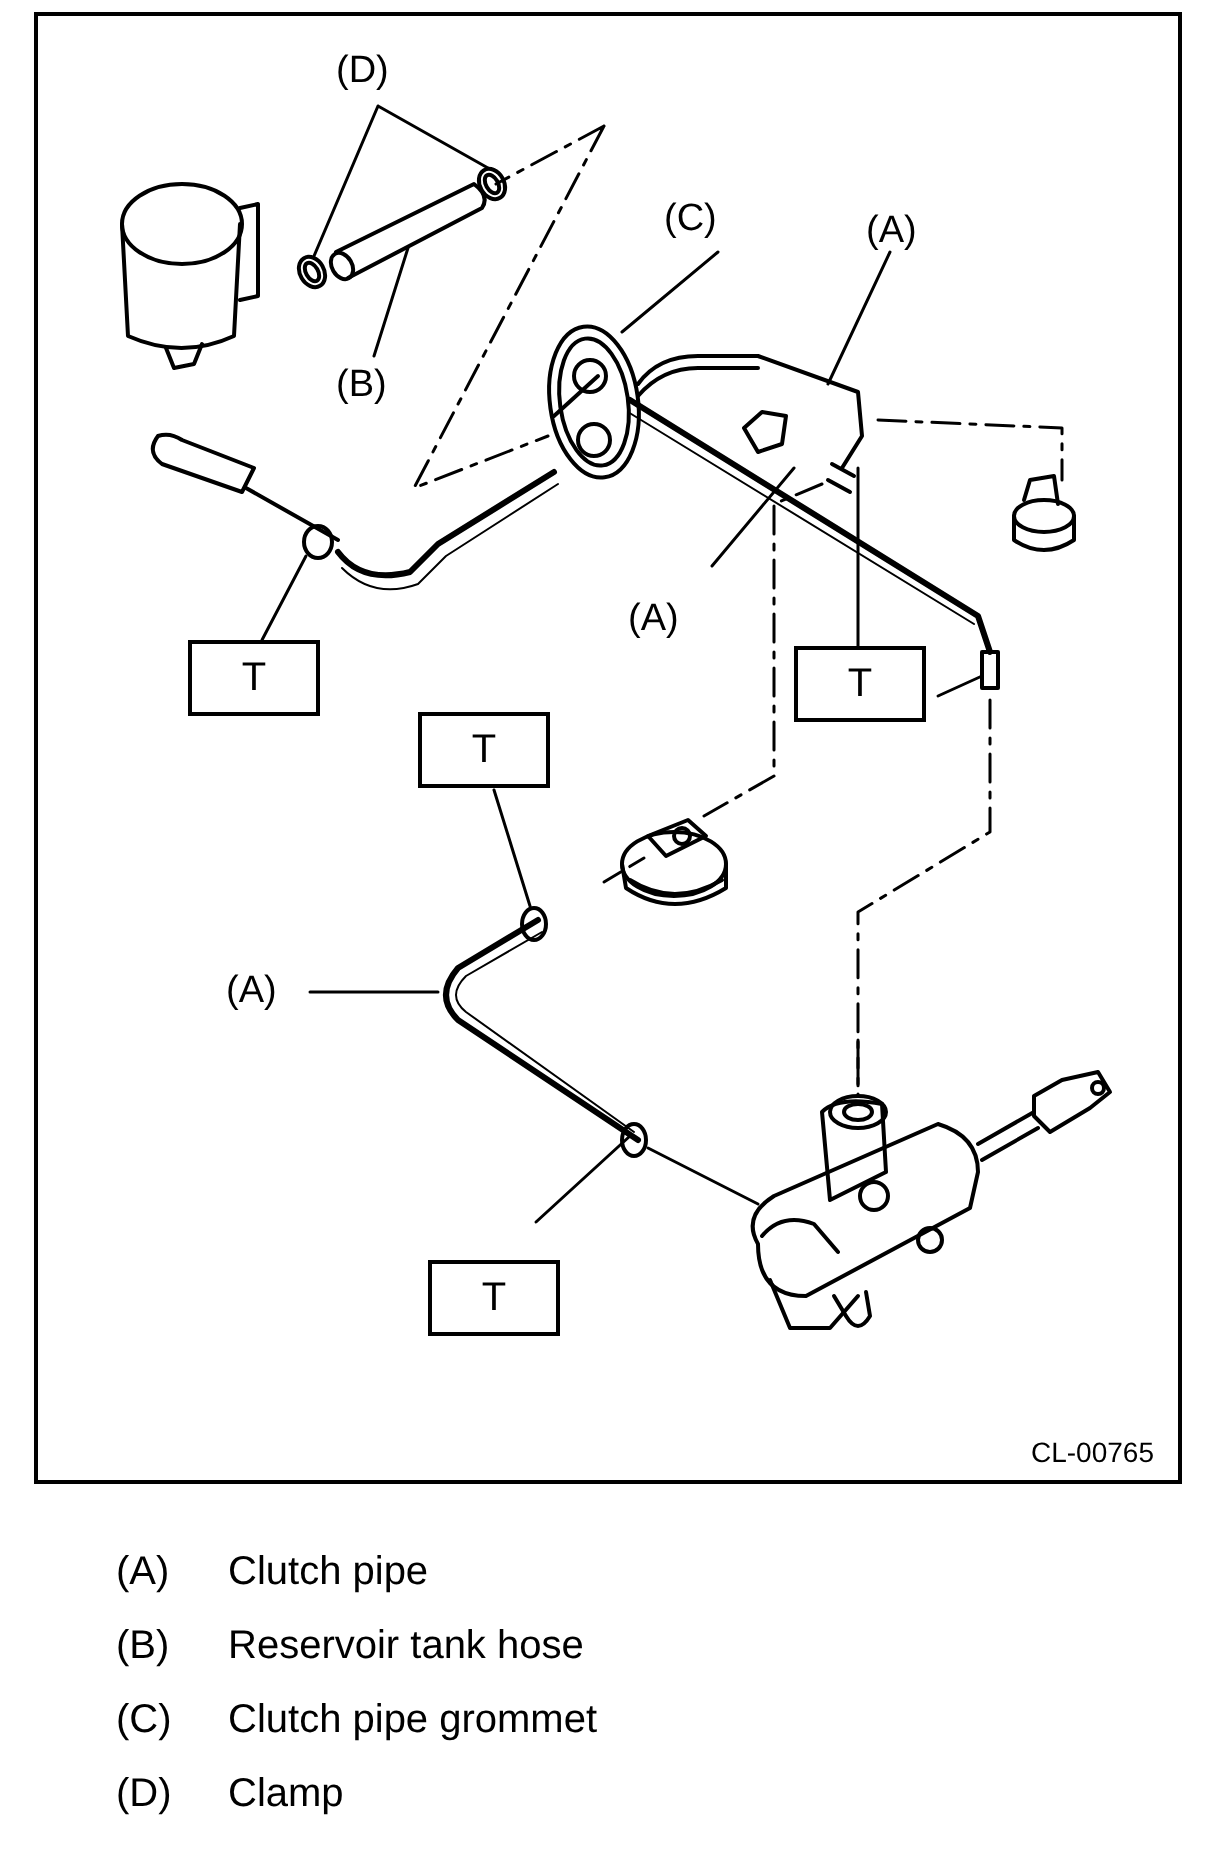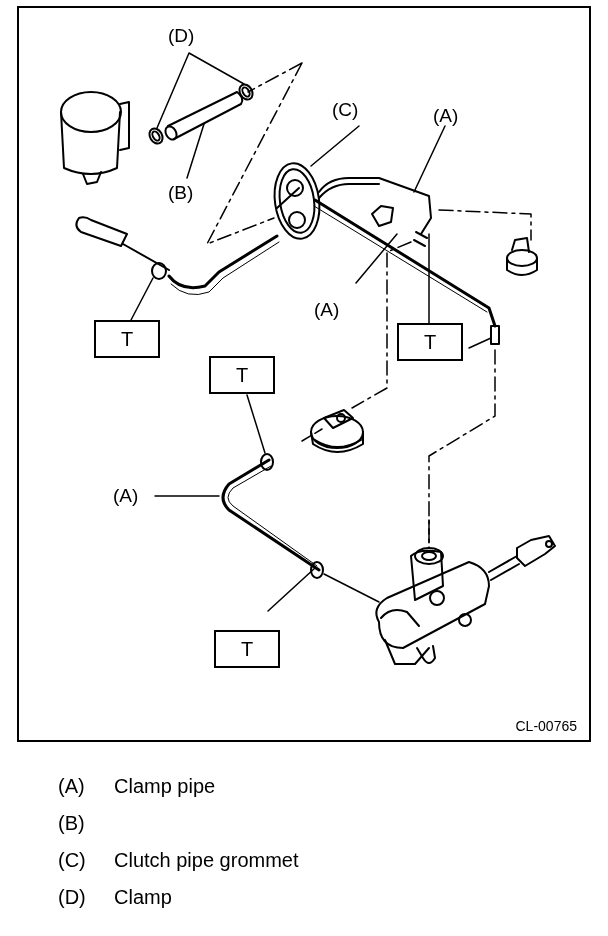--- a/index.html
+++ b/index.html
@@ -149,24 +149,25 @@
   <div class="tbox" style="left:378px;top:315px;">T</div>
   <div class="tbox" style="left:190px;top:348px;">T</div>
   <div class="tbox" style="left:195px;top:622px;">T</div>
 
   <span class="figid">CL-00765</span>
 </div>
 
 <div id="legend">
   <div class="legend-row">
     <span class="legend-key">(A)</span>
-    <span>Clamp pipe</span>
+    <span>Clutch pipe</span>
   </div>
   <div class="legend-row">
     <span class="legend-key">(B)</span>
+    <span>Reservoir tank hose</span>
   </div>
   <div class="legend-row">
     <span class="legend-key">(C)</span>
     <span>Clutch pipe grommet</span>
   </div>
   <div class="legend-row">
     <span class="legend-key">(D)</span>
     <span>Clamp</span>
   </div>
 </div>

